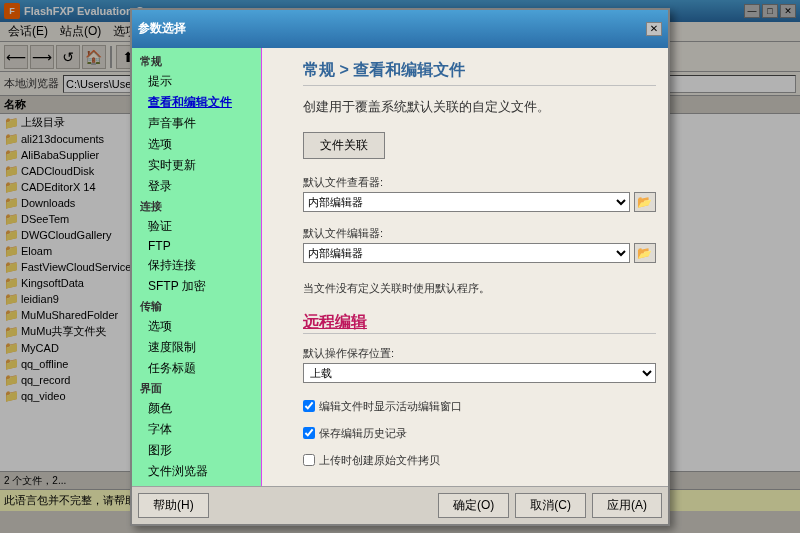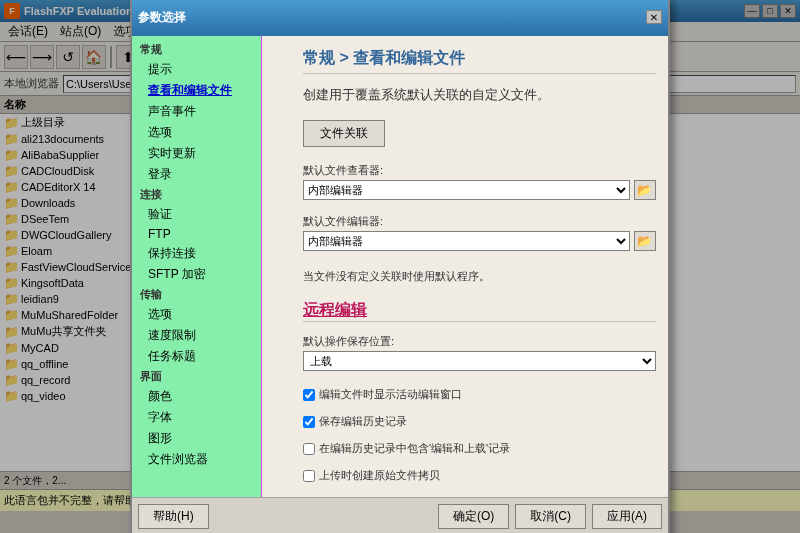--- a/index.html
+++ b/index.html
@@ -311,24 +311,20 @@
         <div class="checkbox-row">
           <input type="checkbox" checked="" style="">
           <span class="checkbox-label">编辑文件时显示活动编辑窗口</span>
         </div>
         <div class="checkbox-row">
           <input type="checkbox" checked="" style="">
           <span class="checkbox-label">保存编辑历史记录</span>
         </div>
         <div class="checkbox-row">
           <input type="checkbox" style="">
-          <span class="checkbox-label">在编辑历史记录中包含'编辑和上载'记录</span>
-        </div>
-        <div class="checkbox-row">
-          <input type="checkbox" style="">
           <span class="checkbox-label">上传时创建原始文件拷贝</span>
         </div>
       </div>
     </div>
 
     <div class="modal-footer">
       <button class="footer-btn" style="margin-right:auto;">帮助(H)</button>
       <button class="footer-btn">确定(O)</button>
       <button class="footer-btn">取消(C)</button>
       <button class="footer-btn">应用(A)</button>

